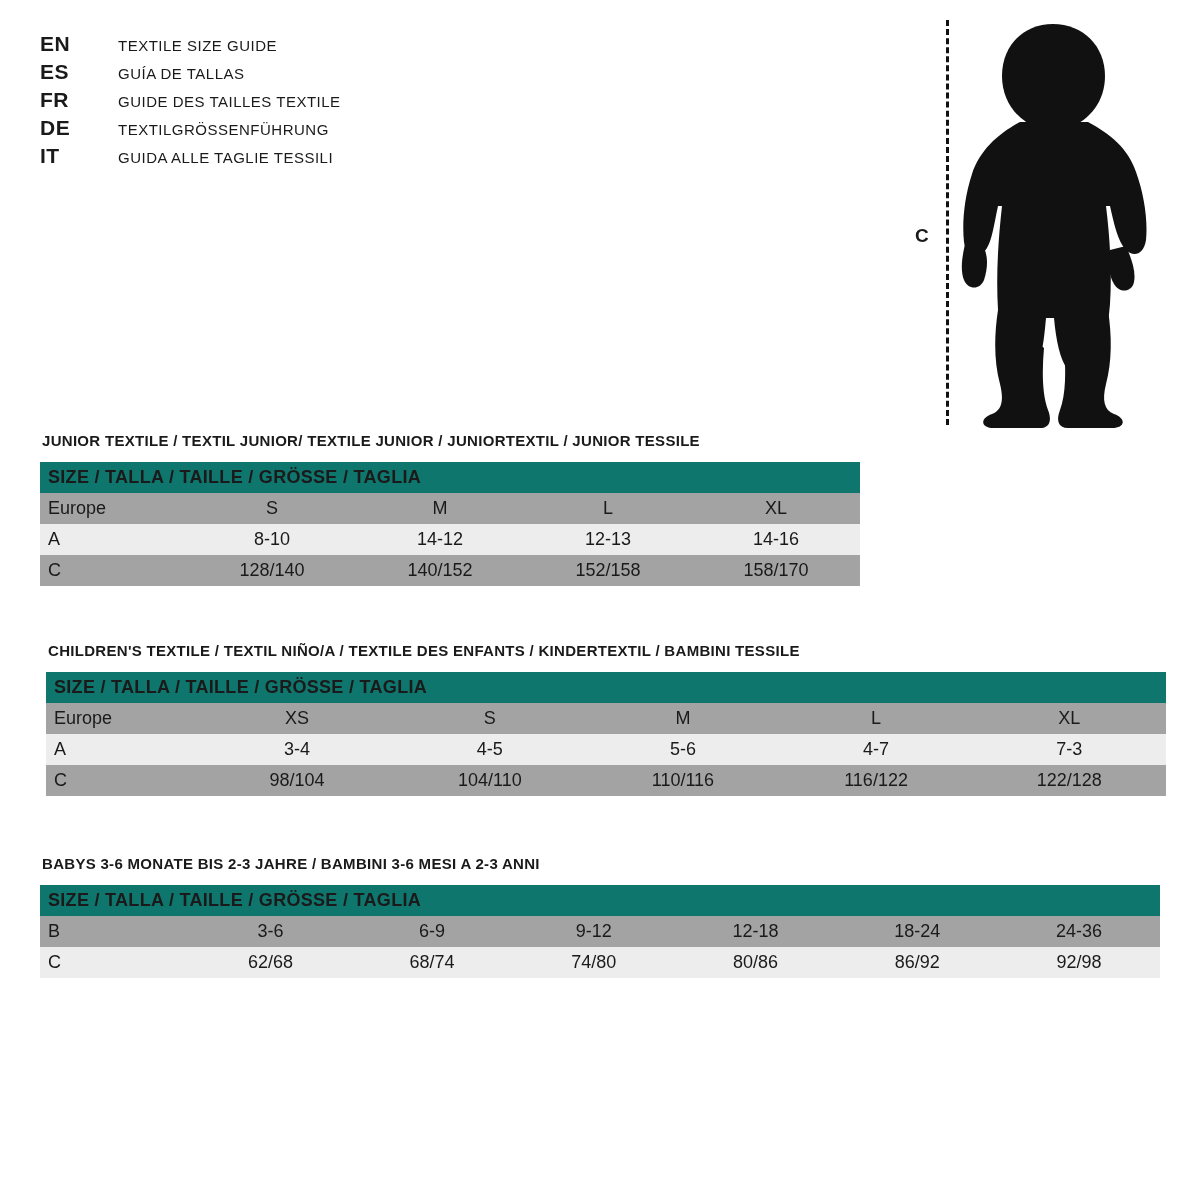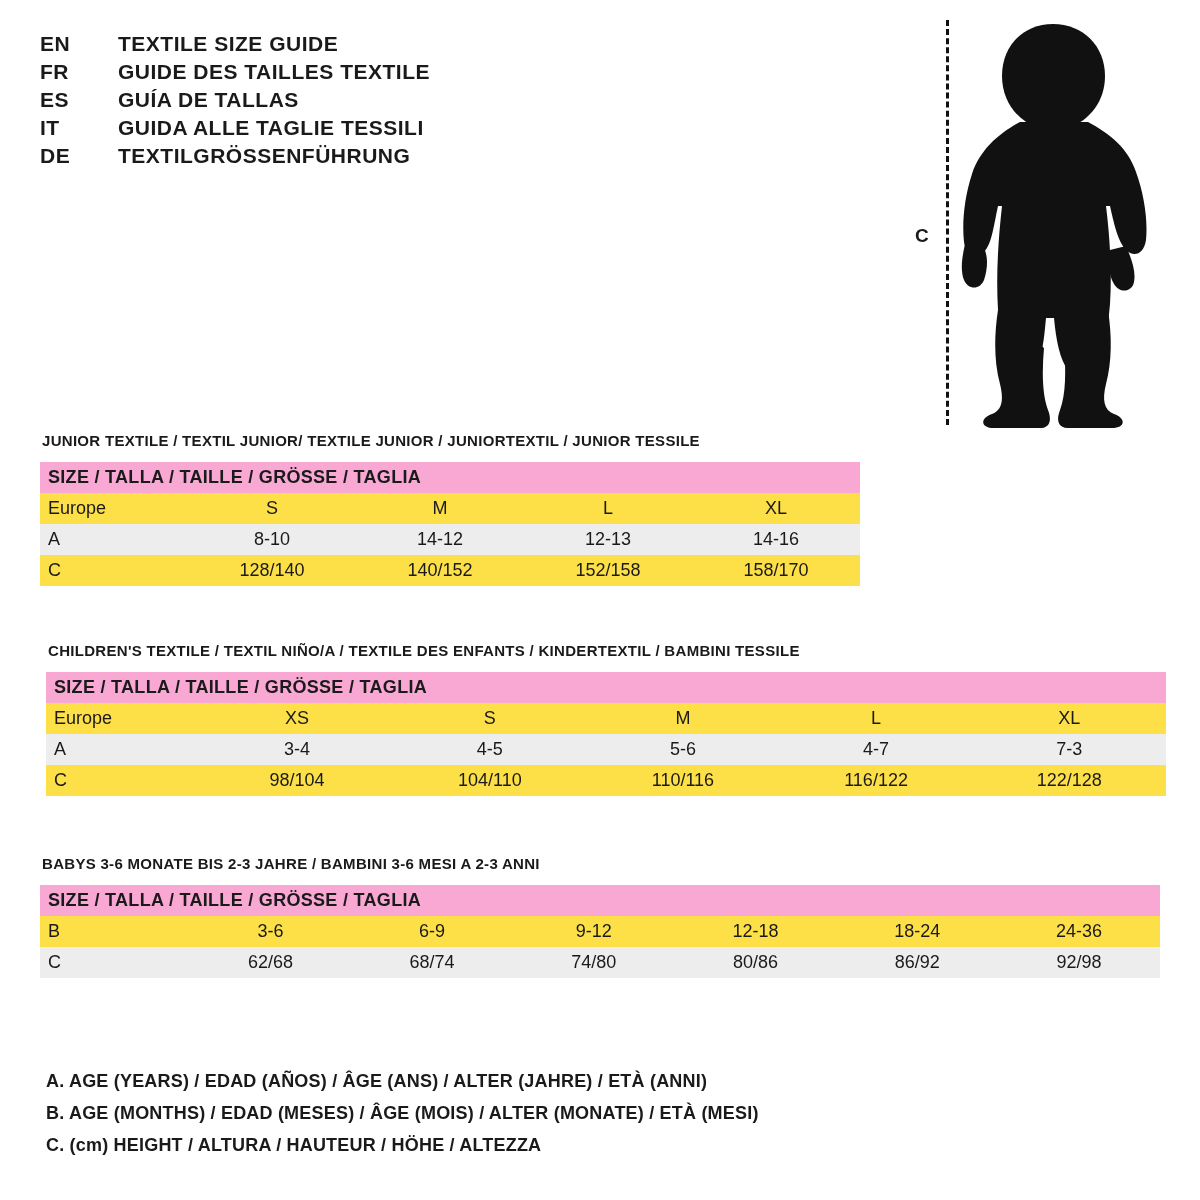--- a/index.html
+++ b/index.html
@@ -36,22 +36,22 @@
     align-items: baseline;
     margin-bottom: 4px;
   }
   .lang-code {
     width: 78px;
     font-size: 21px;
     font-weight: bold;
     letter-spacing: 0.5px;
   }
   .lang-title {
-    font-size: 21px;
-    font-weight: bold;
+    font-size: 15px;
+    font-weight: normal;
     letter-spacing: 0.5px;
   }
 
   
   .figure-area {
     position: absolute;
     top: 10px;
     left: 890px;
     width: 280px;
     height: 420px;
@@ -90,26 +90,26 @@
   table.size-table {
     border-collapse: collapse;
     font-size: 18px;
     margin-bottom: 26px;
   }
   table.size-table td {
     padding: 5px 6px;
     white-space: nowrap;
   }
   .band {
-    background: #f9a8d4;
+    background: #0f766e;
     font-weight: bold;
     letter-spacing: 0.3px;
     padding-left: 8px !important;
   }
-  .row-light { background: #fde047; }
+  .row-light { background: #a3a3a3; }
   .row-grey  { background: #ededed; }
   .lbl {
     padding-left: 8px !important;
     text-align: left;
   }
   .val { text-align: center; }
 
   
   .legend {
     margin-top: 6px;
@@ -131,34 +131,34 @@
 <body>
 
 <div class="page">
 
   <div class="lang-block">
     <div class="lang-row">
       <span class="lang-code">EN</span>
       <span class="lang-title">TEXTILE SIZE GUIDE</span>
     </div>
     <div class="lang-row">
+      <span class="lang-code">ES</span>
+      <span class="lang-title">GUÍA DE TALLAS</span>
+    </div>
+    <div class="lang-row">
       <span class="lang-code">FR</span>
       <span class="lang-title">GUIDE DES TAILLES TEXTILE</span>
     </div>
     <div class="lang-row">
-      <span class="lang-code">ES</span>
-      <span class="lang-title">GUÍA DE TALLAS</span>
+      <span class="lang-code">DE</span>
+      <span class="lang-title">TEXTILGRÖSSENFÜHRUNG</span>
     </div>
     <div class="lang-row">
       <span class="lang-code">IT</span>
       <span class="lang-title">GUIDA ALLE TAGLIE TESSILI</span>
-    </div>
-    <div class="lang-row">
-      <span class="lang-code">DE</span>
-      <span class="lang-title">TEXTILGRÖSSENFÜHRUNG</span>
     </div>
   </div>
 
   <div class="figure-area">
     <span class="figure-label">C</span>
     <div class="dash-line"></div>
     <svg class="silhouette" width="210" height="410" viewBox="0 0 210 410">
       <g fill="#111111">
 
         <path d="M103 6 C73 6 52 28 52 58 C52 82 66 102 88 110 L118 110 C141 102 155 82 155 58 C155 28 133 6 103 6 Z"></path>
@@ -285,19 +285,14 @@
           <td class="val">68/74</td>
           <td class="val">74/80</td>
           <td class="val">80/86</td>
           <td class="val">86/92</td>
           <td class="val">92/98</td>
         </tr>
       </tbody>
     </table>
   </div>
 
-  <div class="sec-legend legend">
-    <div class="legend-line">A. AGE (YEARS) / EDAD (AÑOS) / ÂGE (ANS) / ALTER (JAHRE) / ETÀ (ANNI)</div>
-    <div class="legend-line">B. AGE (MONTHS) / EDAD (MESES) / ÂGE (MOIS) / ALTER (MONATE) / ETÀ (MESI)</div>
-    <div class="legend-line">C. (cm) HEIGHT / ALTURA / HAUTEUR / HÖHE / ALTEZZA</div>
-  </div>
 
 </div>
 
 </body></html>

